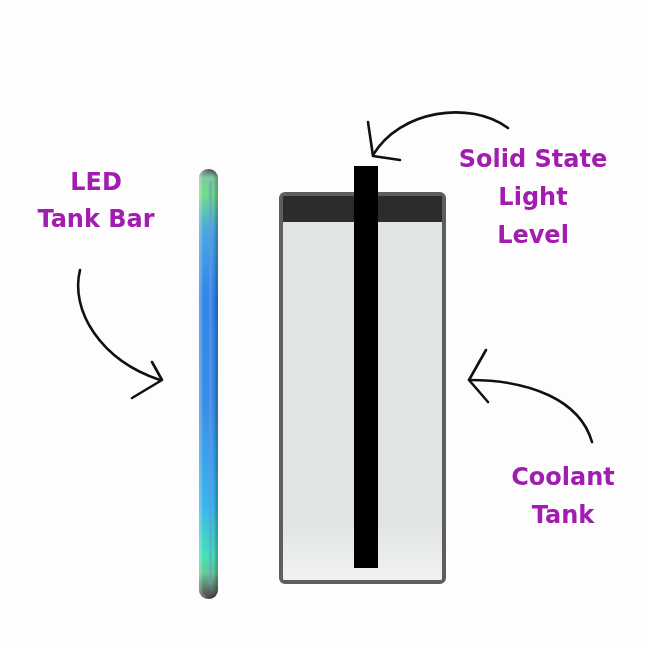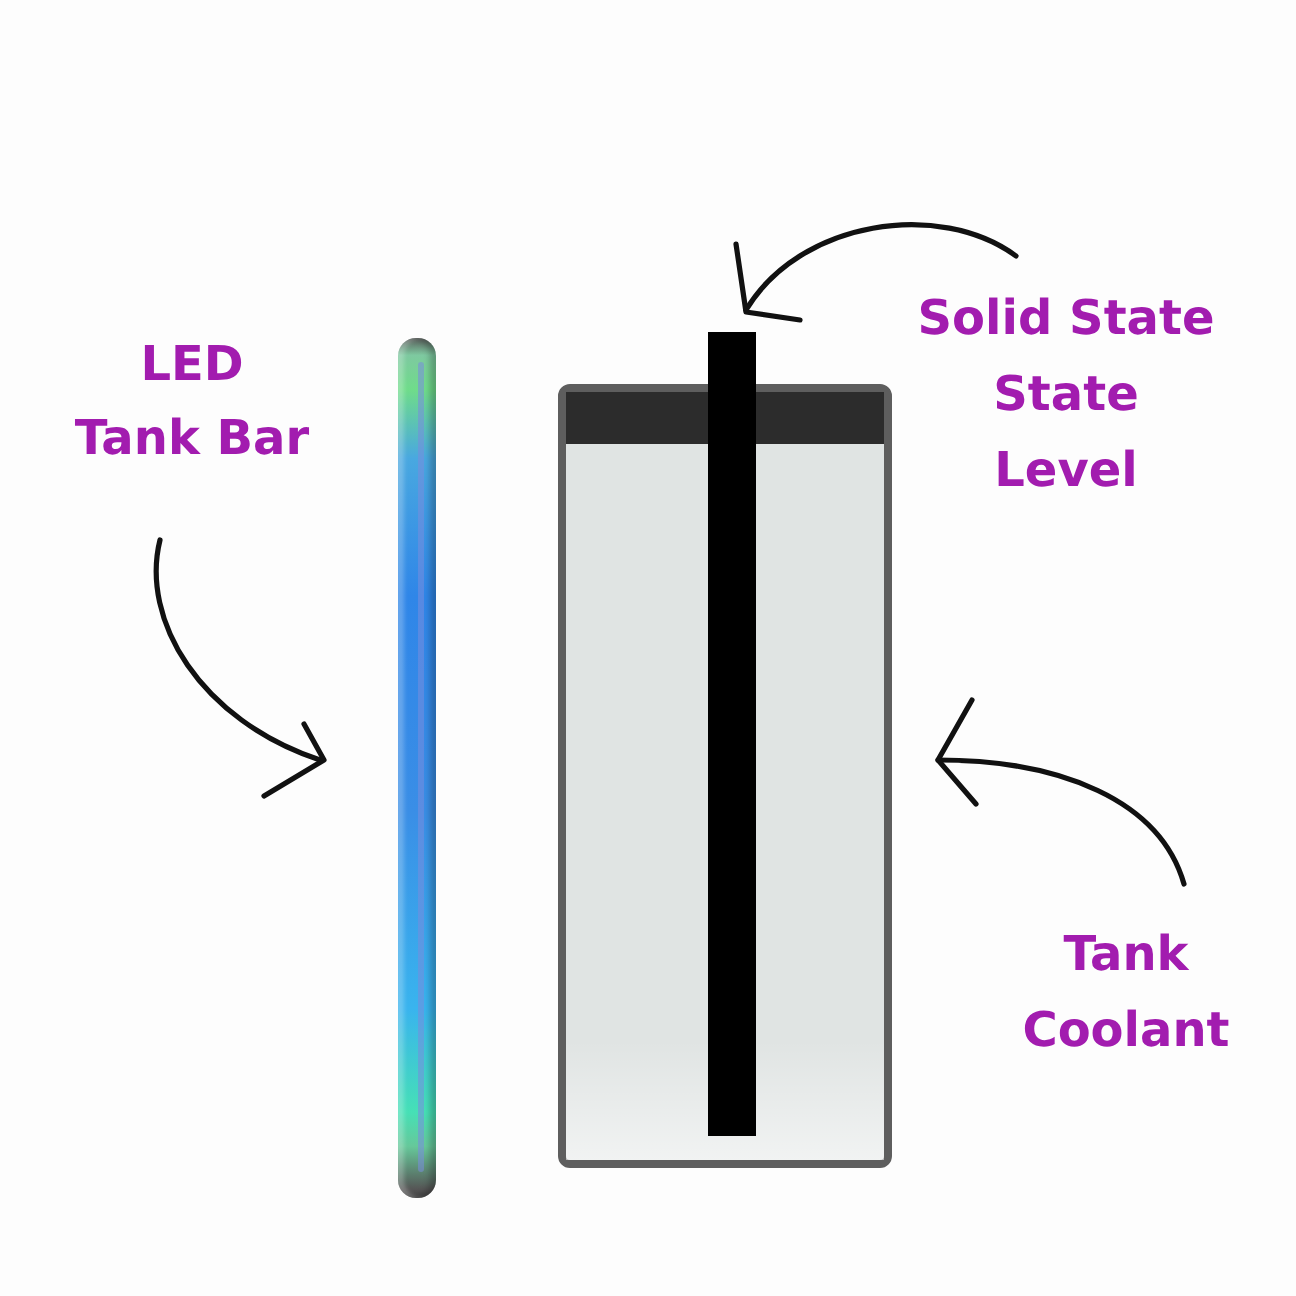--- a/index.html
+++ b/index.html
@@ -111,27 +111,27 @@
 
 <div class="canvas">
 
   <div class="label" id="led-label">
     <span>LED</span>
     <span>Tank Bar</span>
   </div>
 
   <div class="label" id="sensor-label">
     <span>Solid State</span>
-    <span>State</span>
+    <span>Light</span>
     <span>Level</span>
   </div>
 
   <div class="label" id="tank-label">
+    <span>Coolant</span>
     <span>Tank</span>
-    <span>Coolant</span>
   </div>
 
   <div class="led-bar"></div>
 
   <div class="tank">
     <div class="tank-cap"></div>
     <div class="tank-frost"></div>
   </div>
 
   <div class="sensor"></div>

